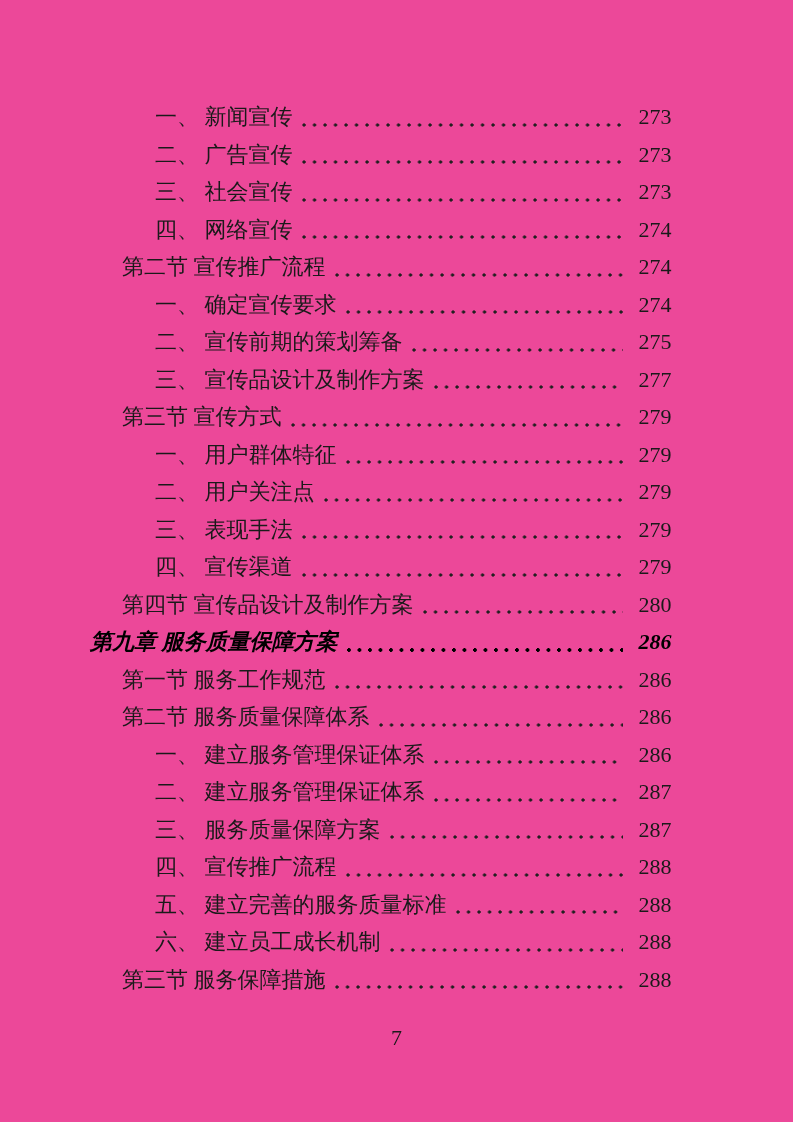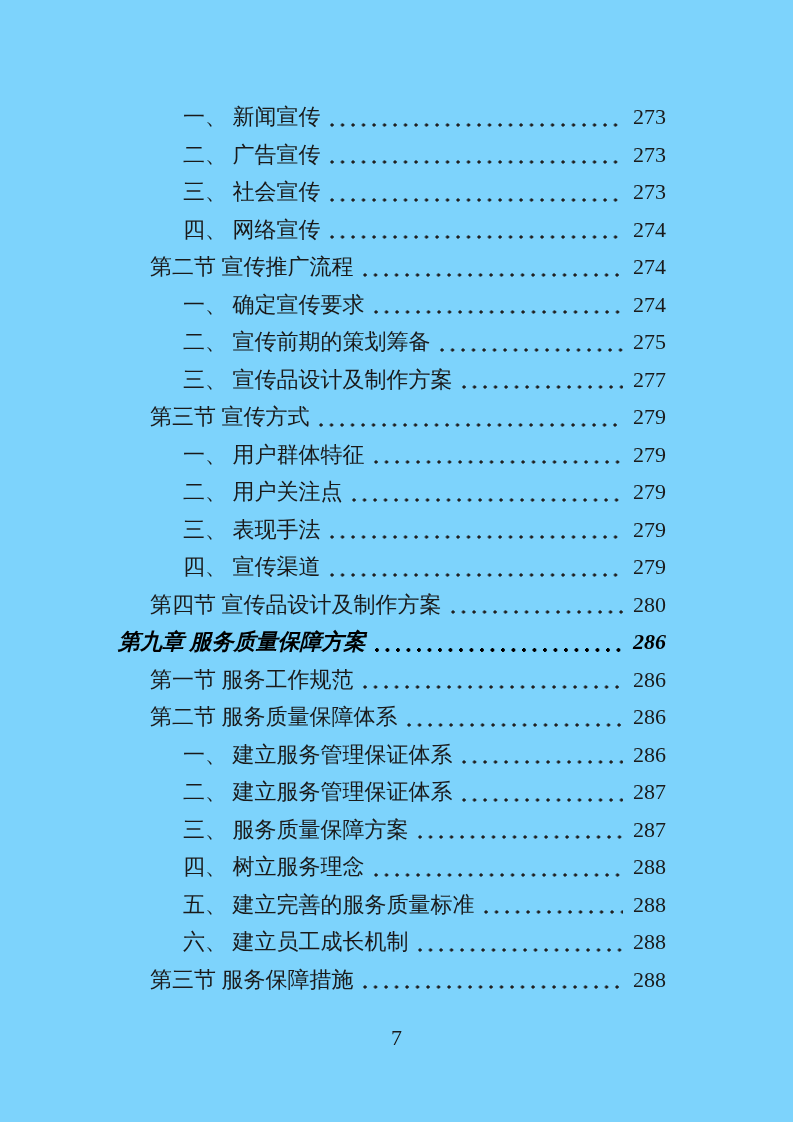--- a/index.html
+++ b/index.html
@@ -1,23 +1,23 @@
 <!DOCTYPE html>
 <html><head>
 <meta charset="utf-8">
 <style>
   html, body { margin: 0; padding: 0; background: #888; }
   .page {
     position: relative;
     width: 793px;
     height: 1122px;
     margin: 0 auto;
-    background: #7dd3fc;
+    background: #ec4899;
     box-sizing: border-box;
-    padding: 98px 116px 0 118px;
+    padding: 98px 116px 0 90px;
     font-family: "Liberation Serif", "DejaVu Serif", serif;
     color: #1a1a1a;
     overflow: hidden;
   }
   .toc { display: block; }
   .row {
     display: flex;
     align-items: stretch;
     height: 37.5px;
     line-height: 37.5px;
@@ -36,21 +36,21 @@
     background-size: 10.5px 4px;
     background-repeat: repeat-x;
     background-position: left bottom;
   }
   .row.chapter .leader {
     background-image: radial-gradient(circle at 2px 2px, #000 1.6px, rgba(0,0,0,0) 2.1px);
   }
   .pagenum {
     flex: 0 0 auto;
     min-width: 44px;
-    text-align: left;
+    text-align: center;
     white-space: nowrap;
   }
   .footer {
     position: absolute;
     left: 0;
     right: 0;
     top: 1024px;
     height: 28px;
     line-height: 28px;
     text-align: center;
@@ -157,21 +157,21 @@
     <span class="title">二、 建立服务管理保证体系</span>
     <span class="leader"></span>
     <span class="pagenum">287</span>
   </div>
       <div class="row item">
     <span class="title">三、 服务质量保障方案</span>
     <span class="leader"></span>
     <span class="pagenum">287</span>
   </div>
       <div class="row item">
-    <span class="title">四、 树立服务理念</span>
+    <span class="title">四、 宣传推广流程</span>
     <span class="leader"></span>
     <span class="pagenum">288</span>
   </div>
       <div class="row item">
     <span class="title">五、 建立完善的服务质量标准</span>
     <span class="leader"></span>
     <span class="pagenum">288</span>
   </div>
       <div class="row item">
     <span class="title">六、 建立员工成长机制</span>

